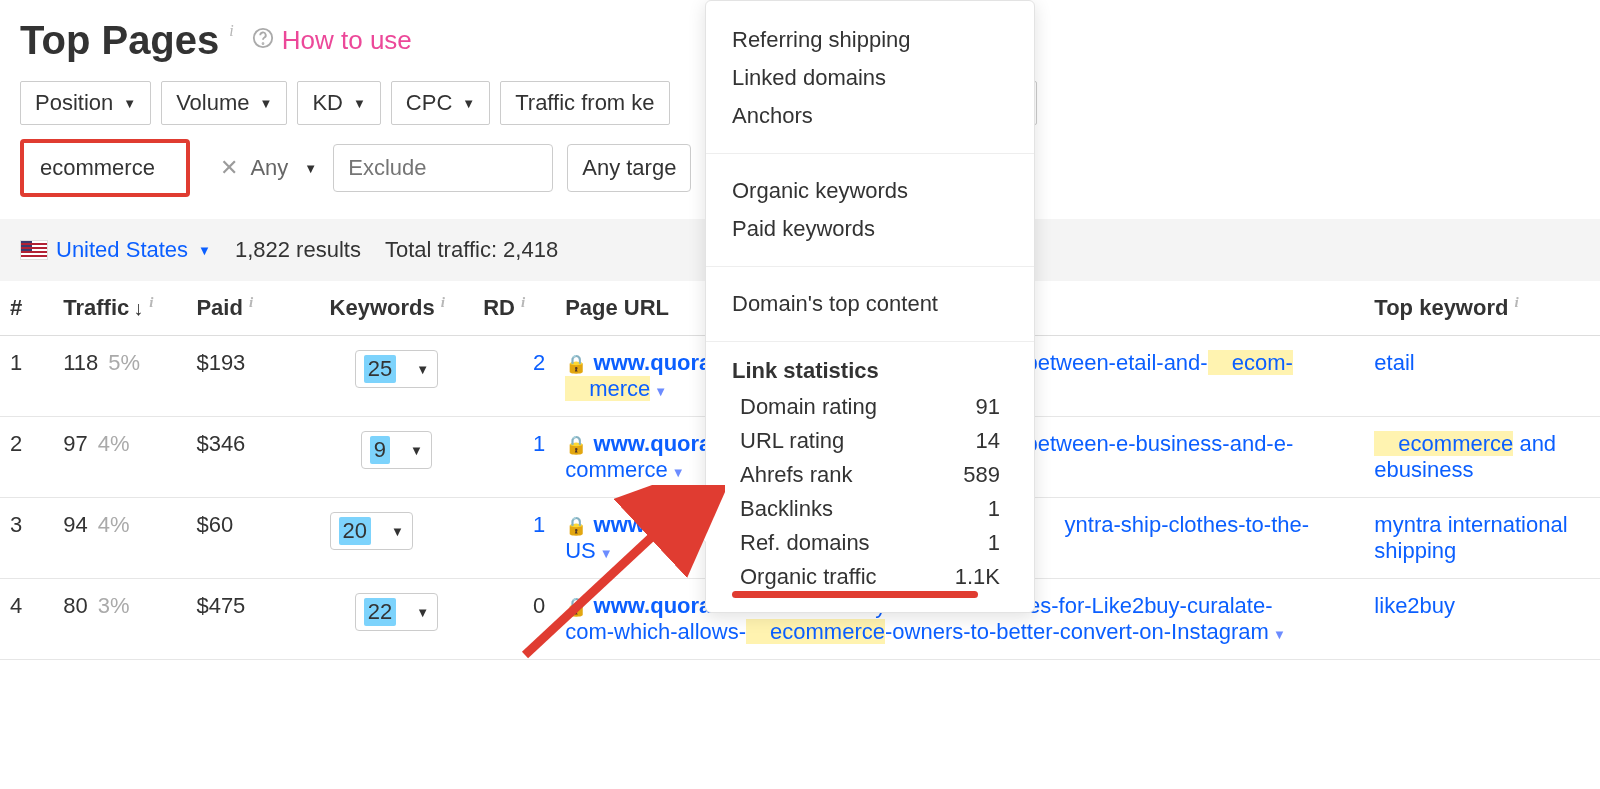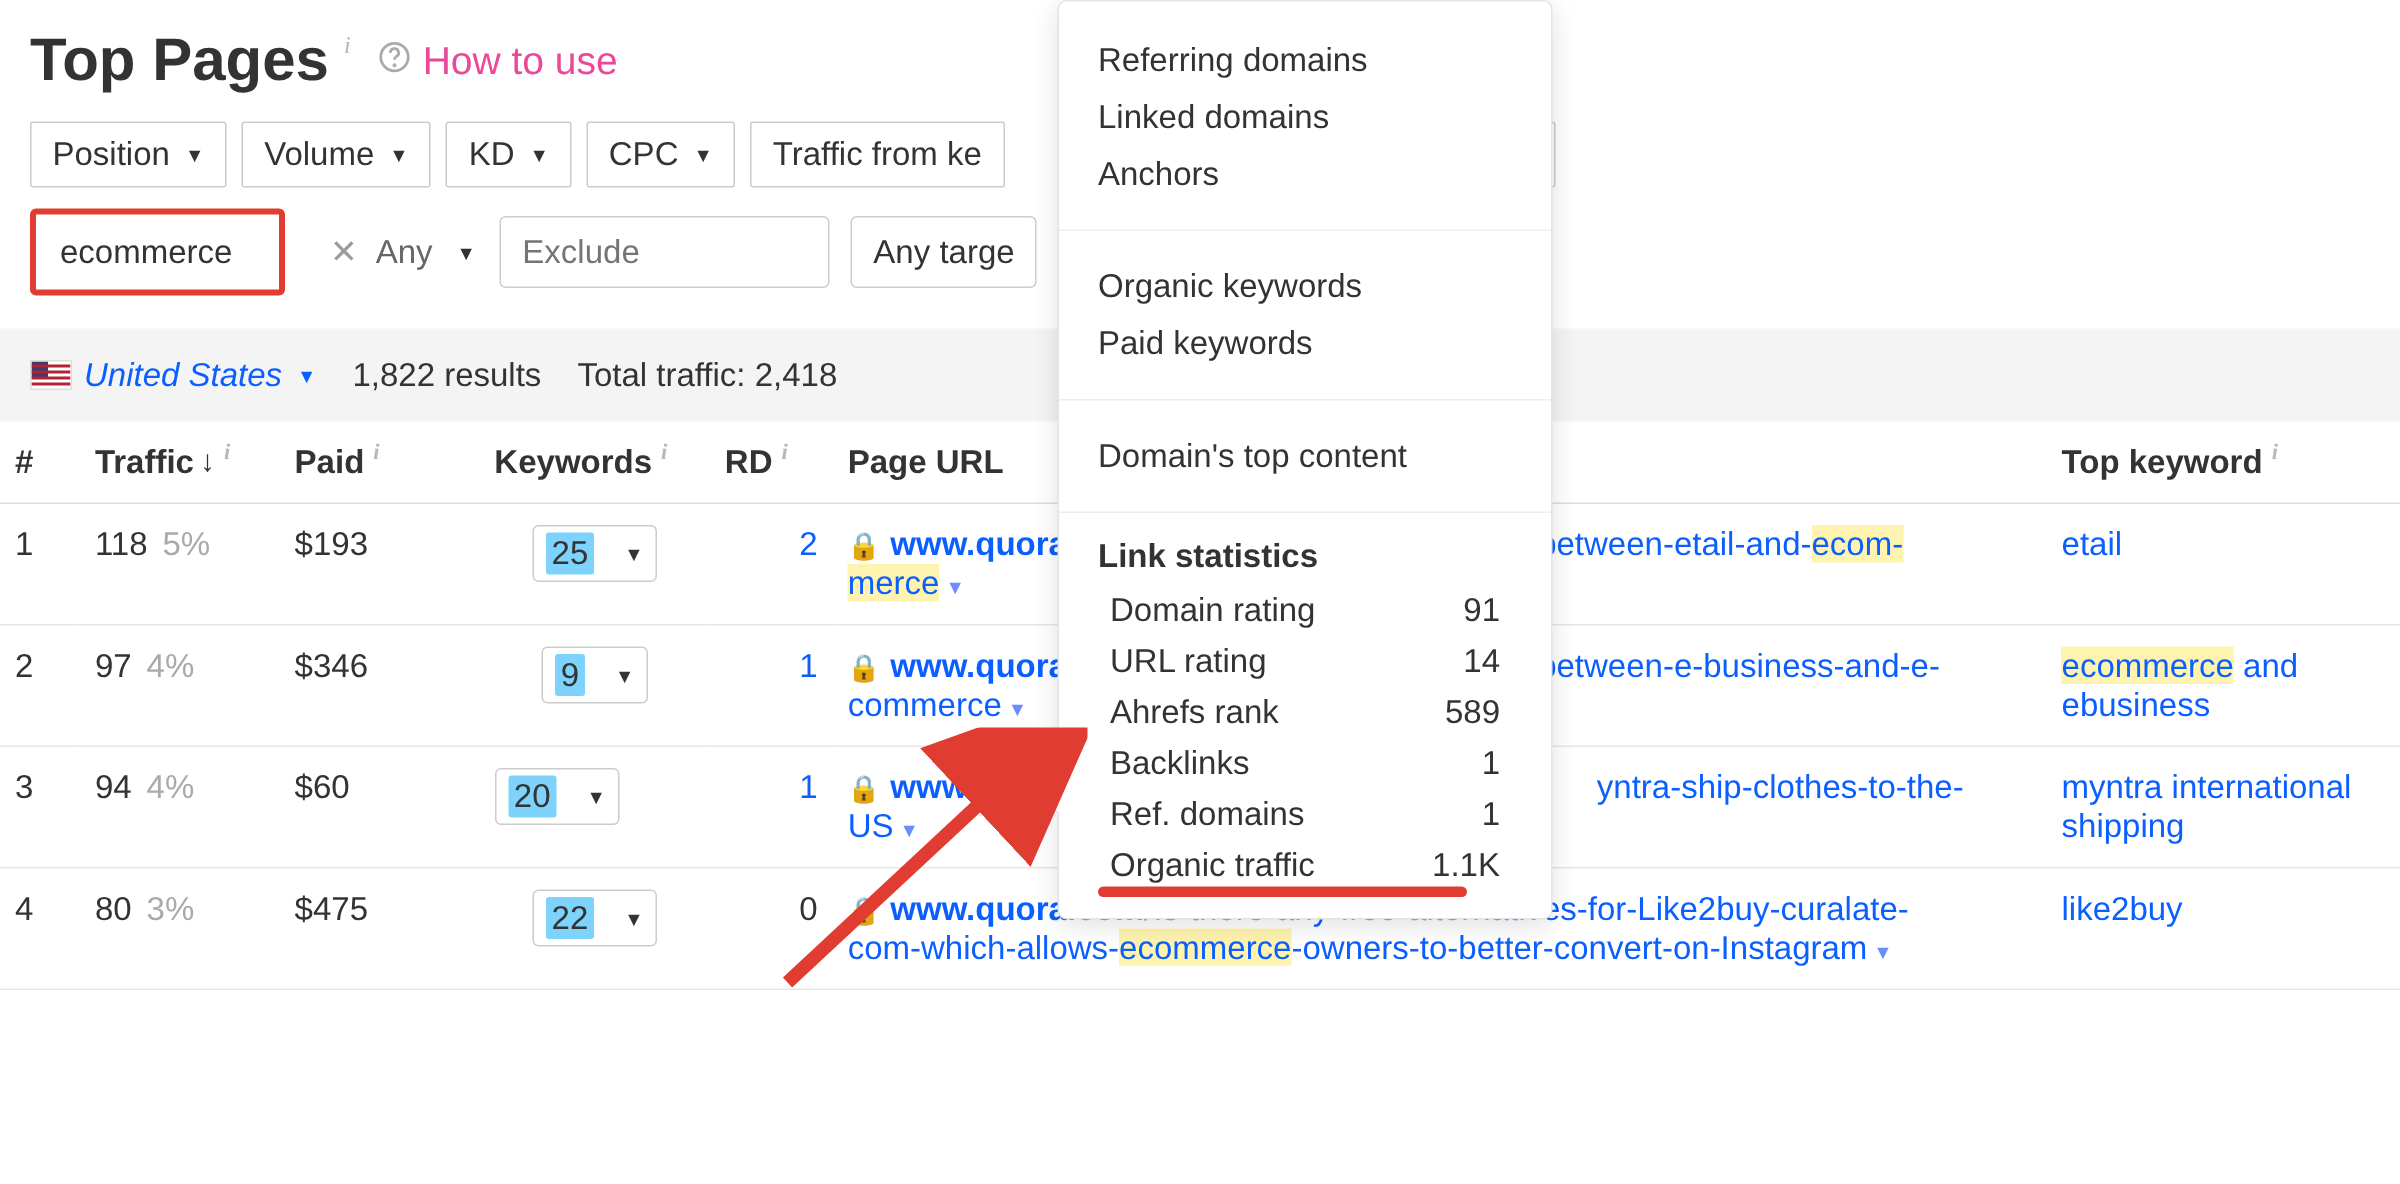--- a/index.html
+++ b/index.html
@@ -45,21 +45,21 @@
   }
 
   .summary-bar {
     background: #f4f4f4; padding: 18px 20px;
     display: flex; align-items: center; gap: 24px;
     font-size: 22px; color: #333;
   }
   .flag { width: 28px; height: 20px; display: inline-block; position: relative; background: #fff; border: 1px solid #ddd; margin-right: 8px; overflow: hidden; }
   .flag::before { content:""; position:absolute; left:0; top:0; width:11px; height:11px; background:#3c3b6e; }
   .flag .stripe { position:absolute; left:0; right:0; height:2px; background:#b22234; }
-  .country { color: #0b5fff; display: inline-flex; align-items: center; cursor: pointer; font-style: italic; }
+  .country { color: #0b5fff; display: inline-flex; align-items: center; cursor: pointer; }
 
   table.main { width: 100%; border-collapse: collapse; table-layout: fixed; }
   table.main th, table.main td {
     padding: 14px 10px; font-size: 22px; text-align: left; vertical-align: top;
     border-bottom: 1px solid #e6e6e6;
   }
   table.main thead th { font-weight: 700; border-bottom: 1px solid #ddd; }
   .col-num    { width: 52px; text-align: center; }
   .col-traffic{ width: 130px; }
   .col-value  { width: 130px; }
@@ -75,21 +75,21 @@
   .pct { color: #aaa; margin-left: 10px; }
   .kw-badge {
     display: inline-flex; align-items: center;
     border: 1px solid #ccc; border-radius: 4px; padding: 4px 8px;
   }
   .kw-num { background: #7dd3fc; padding: 1px 4px; border-radius: 2px; margin-right: 10px; }
   .rd-link { color: #0b5fff; }
   .url-cell { color: #0b5fff; word-break: break-word; }
   .lock-icon { color: #0b5fff; margin-right: 6px; font-size: 18px; }
   .url-bold { font-weight: 700; color: #0b5fff; }
-  .hl { background: #fff3b0; }
+  .hl { background: #fff3b0; padding-left: 24px; }
   .tiny-caret { color: #6c8cff; font-size: 13px; margin-left: 4px; }
   .topkw-link { color: #0b5fff; }
 
   
   .popover {
     position: absolute;
     top: 0; left: 705px; width: 330px;
     background: #fff; border: 1px solid #e3e3e3; border-radius: 6px;
     box-shadow: 0 4px 18px rgba(0,0,0,0.12);
     padding: 10px 0 18px;
@@ -321,21 +321,21 @@
         <span>com-which-allows-</span><span class="hl">ecommerce</span><span>-owners-to-better-convert-on-Instagram</span><span class="tiny-caret">▼</span>
       </td>
       <td><span class="topkw-link">like2buy</span></td>
     </tr>
   </tbody>
 </table>
 
 <div class="popover">
   <div class="popover-pointer"></div>
   <div class="sec">
-    <div class="item">Referring domains</div>
+    <div class="item">Referring shipping</div>
     <div class="item">Linked domains</div>
     <div class="item">Anchors</div>
   </div>
   <hr>
   <div class="sec">
     <div class="item">Organic keywords</div>
     <div class="item">Paid keywords</div>
   </div>
   <hr>
   <div class="sec">

